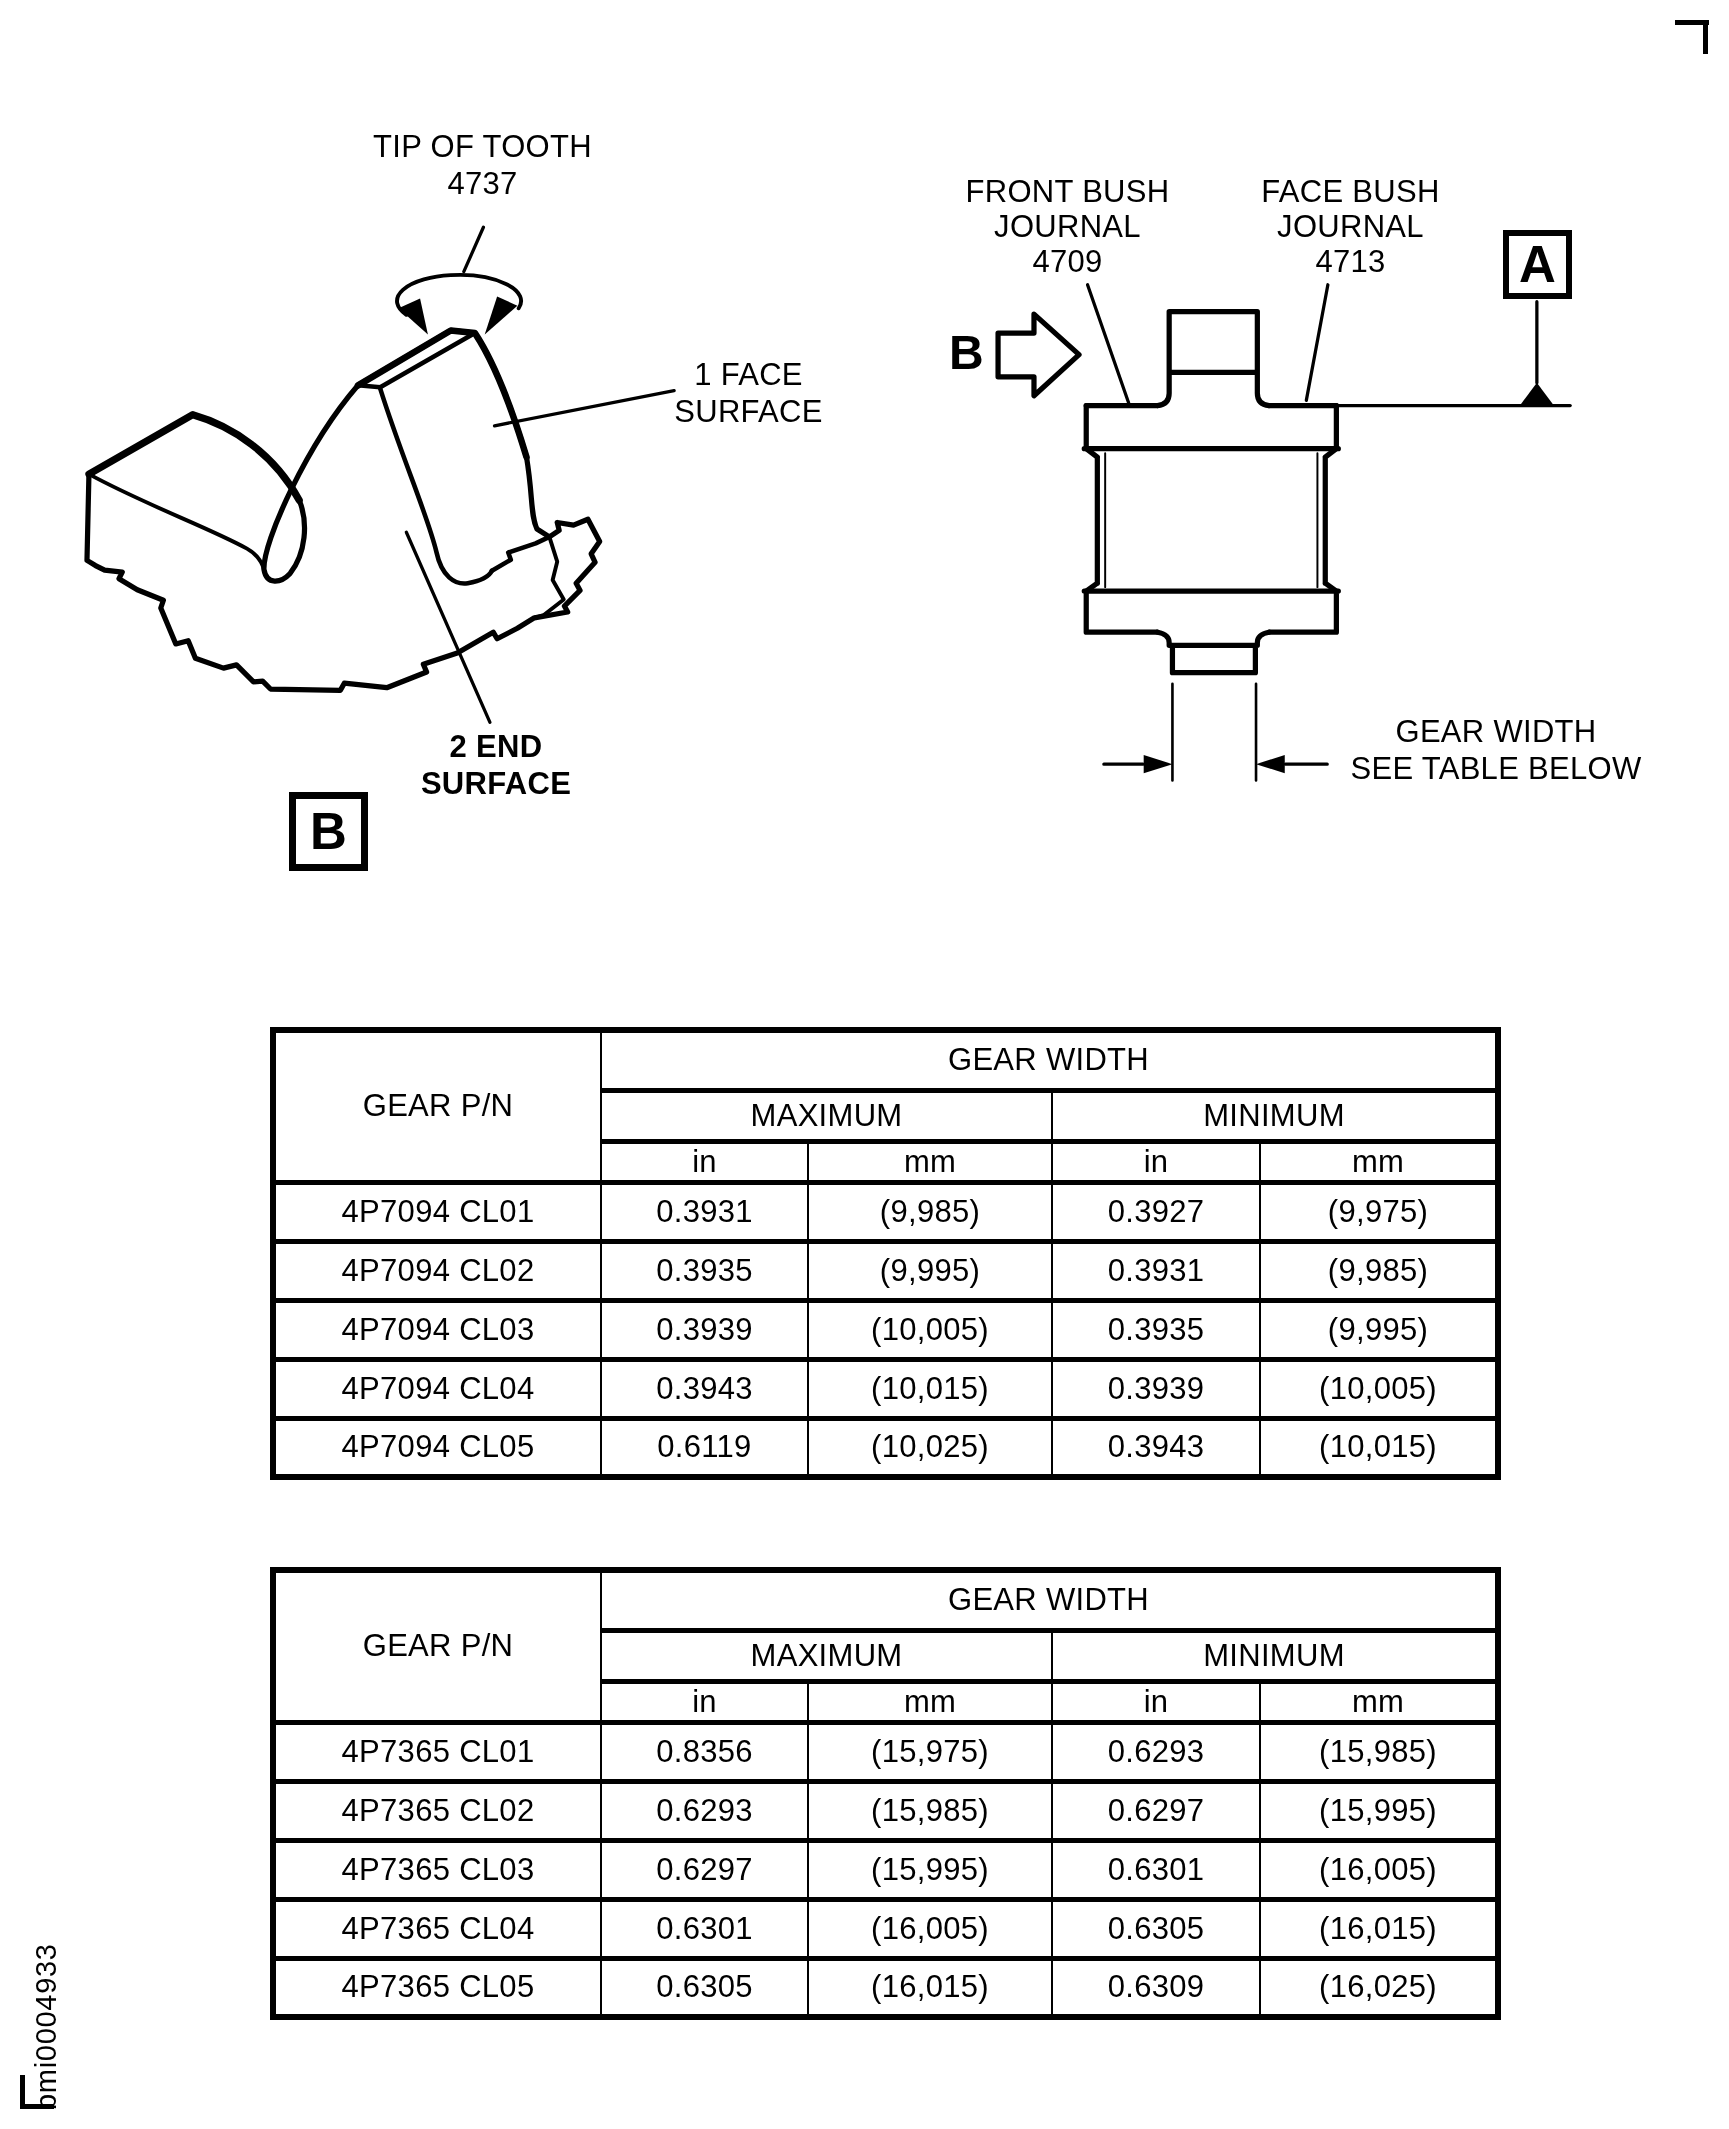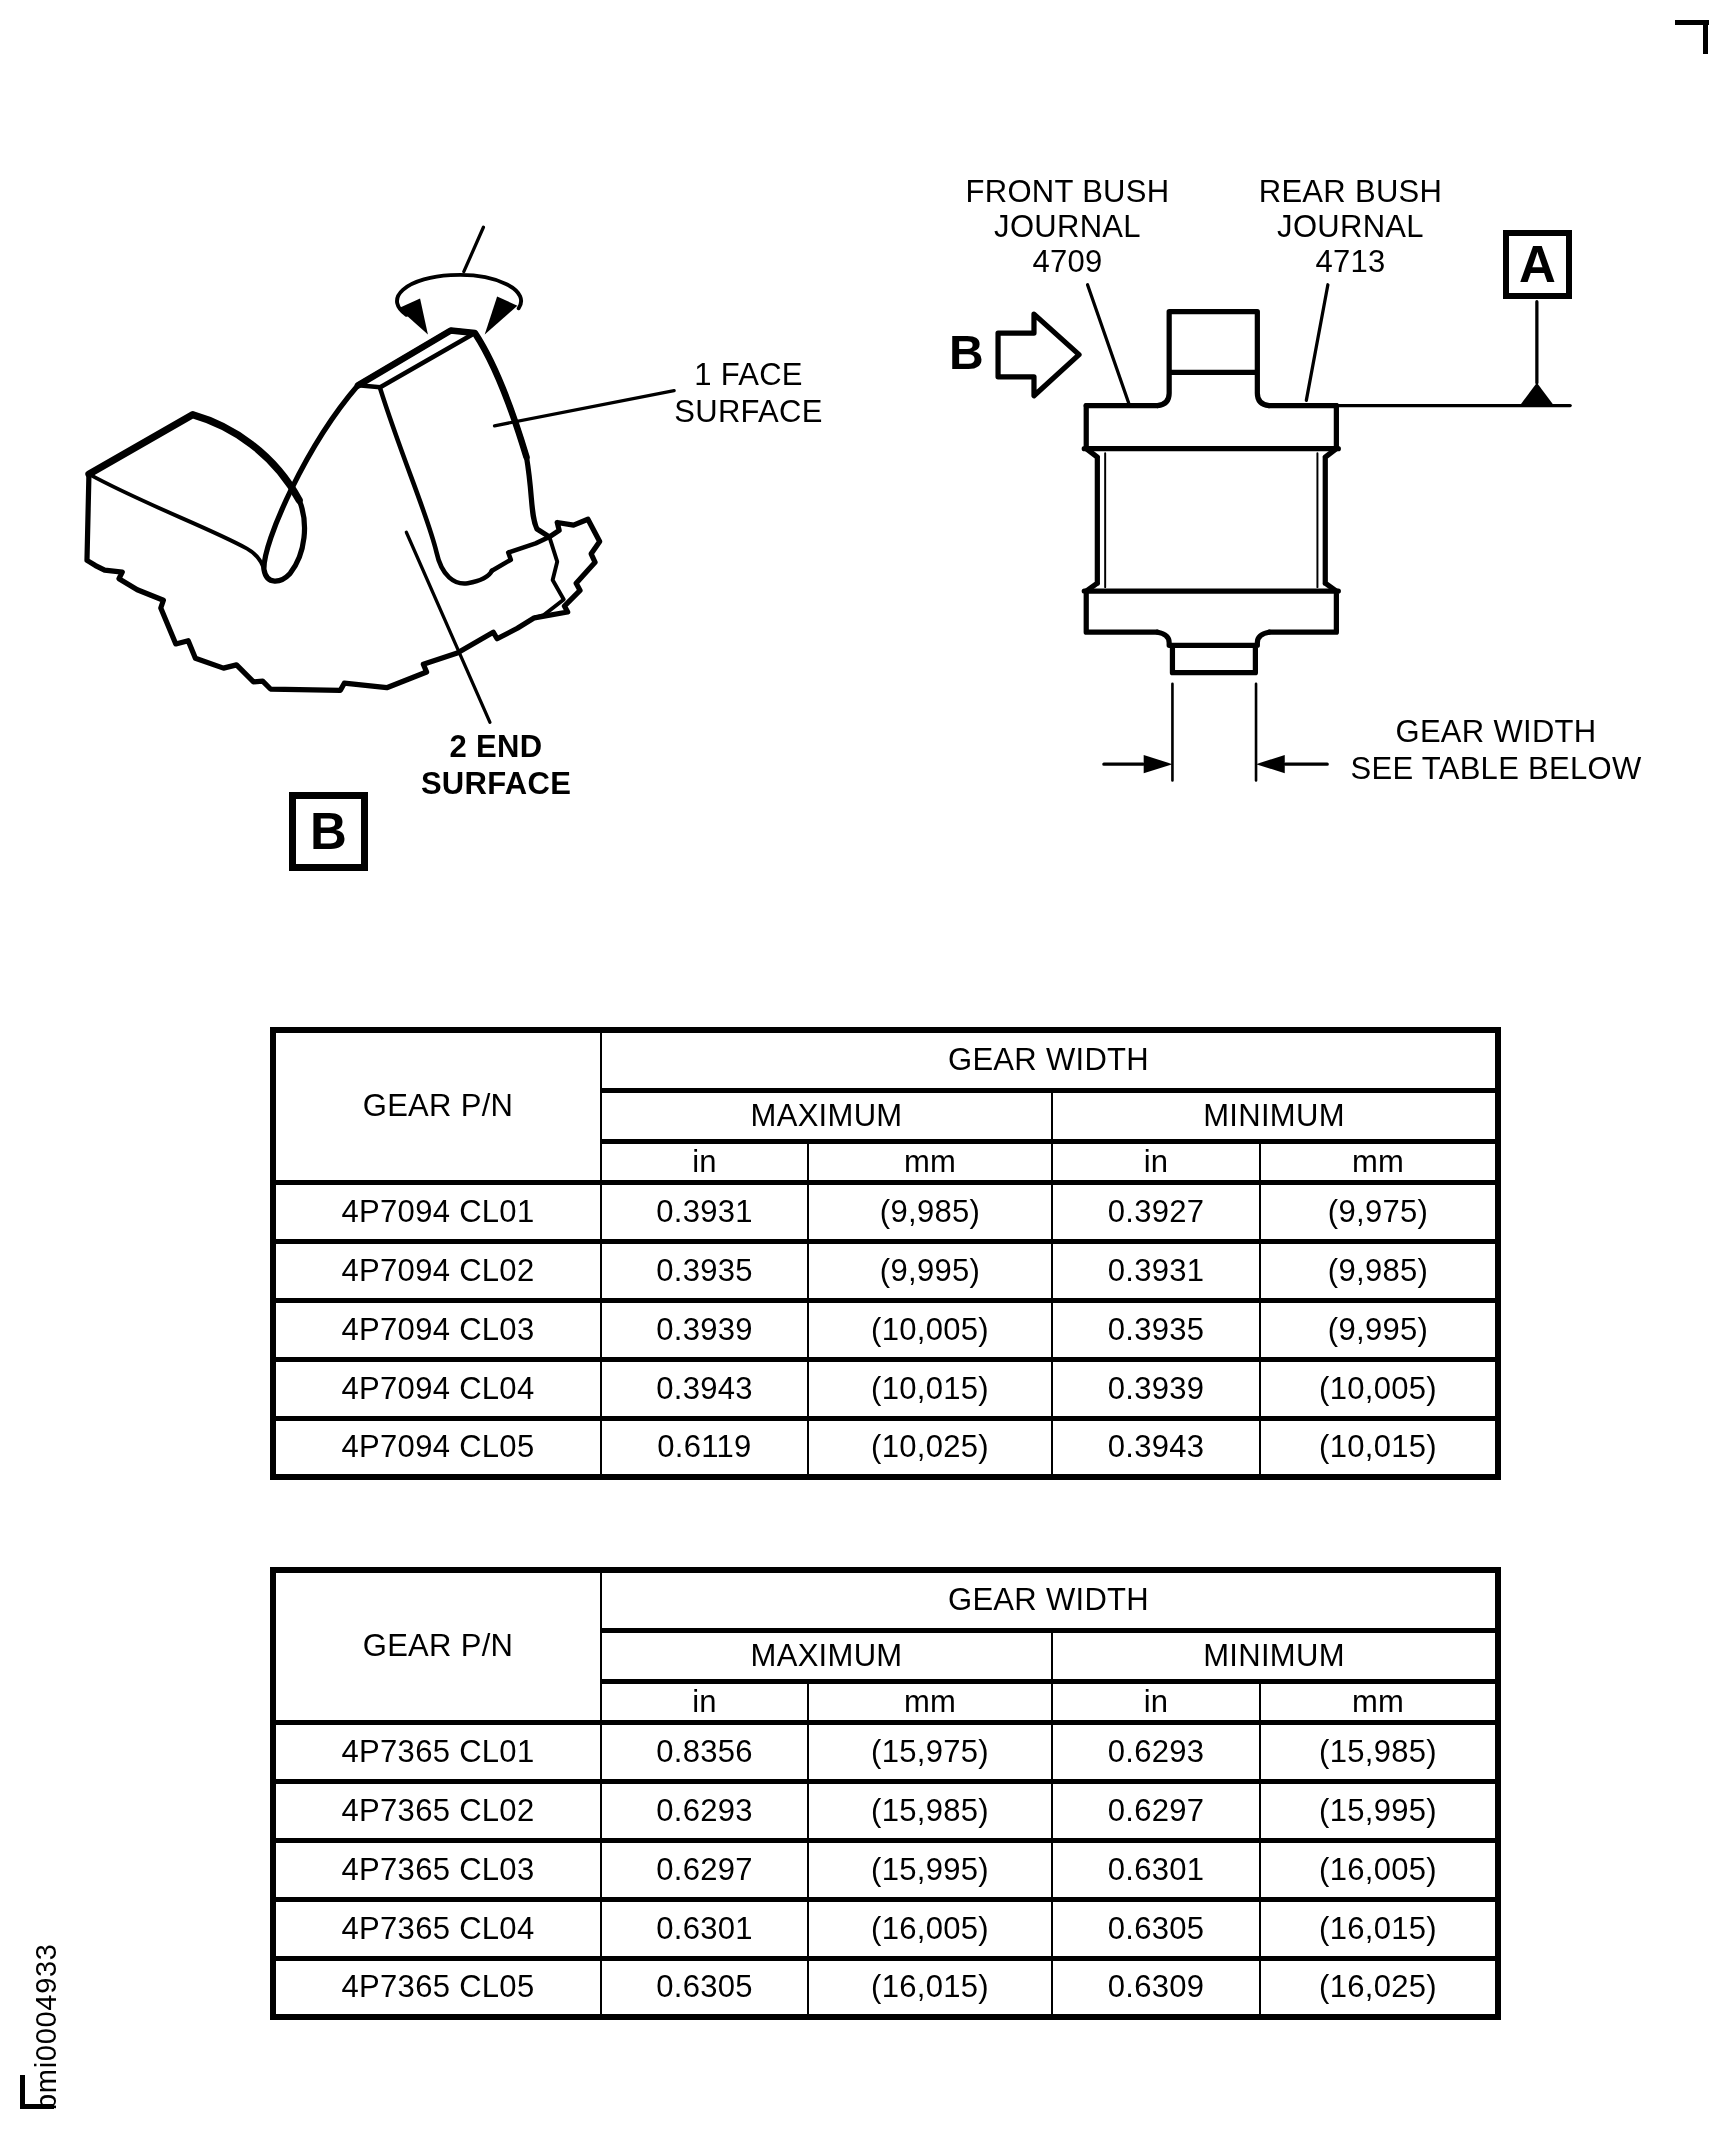--- a/index.html
+++ b/index.html
@@ -82,39 +82,43 @@
       <polygon points="1795,1170 1751,1156 1751,1184" fill="#000" stroke="none"></polygon>
       <polygon points="1923,1170 1967,1156 1967,1184" fill="#000" stroke="none"></polygon>
       <path stroke-width="5" d="M2046,621 L2404,621"></path>
       <path stroke-width="5" d="M2353,462 L2353,586"></path>
       <polygon points="2353,586 2327,621 2379,621" fill="#000" stroke="none"></polygon>
       <path stroke-width="5" d="M1665,436 L1728,617"></path>
       <path stroke-width="5" d="M2033,436 L2000,613"></path>
     </g>
   </svg>
 
+  <div class="lbl" style="left:319px;top:128px;width:327px;">
+    <div>TIP OF TOOTH</div>
+    <div>4737</div>
+  </div>
   <div class="lbl" style="left:618px;top:356px;width:261px;">
     <div>1 FACE</div>
     <div>SURFACE</div>
   </div>
   <div class="lbl" style="left:359px;top:728px;width:274px;font-weight:bold;">
     <div>2 END</div>
     <div>SURFACE</div>
   </div>
   <div class="viewbox" style="left:289px;top:792px;width:65px;height:65px;">
     <span>B</span>
   </div>
 
   <div class="lbl lbl3" style="left:937px;top:174px;width:261px;">
     <div>FRONT BUSH</div>
     <div>JOURNAL</div>
     <div>4709</div>
   </div>
   <div class="lbl lbl3" style="left:1220px;top:174px;width:261px;">
-    <div>REAR BUSH</div>
+    <div>FACE BUSH</div>
     <div>JOURNAL</div>
     <div>4713</div>
   </div>
   <div class="viewbox" style="left:1503px;top:230px;width:57px;height:57px;border-width:6.5px;">
     <span>A</span>
   </div>
   <div class="big-letter" style="left:949px;top:329px;">B</div>
   <div class="lbl" style="left:1339px;top:713px;width:314px;">
     <div>GEAR WIDTH</div>
     <div>SEE TABLE BELOW</div>

